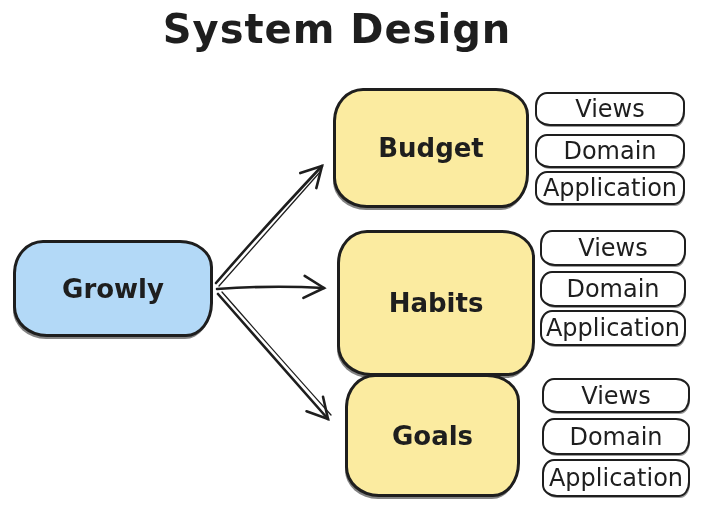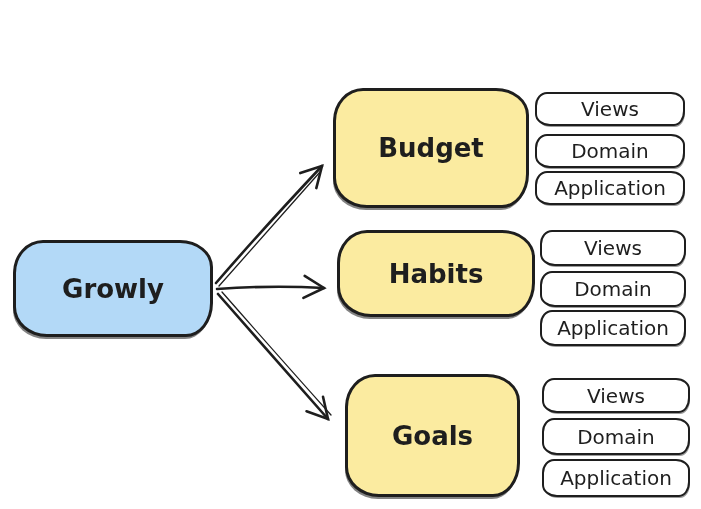--- a/index.html
+++ b/index.html
@@ -48,29 +48,29 @@
     font-weight: 600;
     box-shadow: -1px 3px 0 -1px rgba(30,30,30,0.55);
   }
 
   .node.root { background: var(--root-fill); }
   .node.module { background: var(--module-fill); }
 
   .layer {
     border-width: 2.5px;
     border-radius: 12px 14px 11px 15px / 14px 11px 15px 12px;
-    font-size: 20px;
+    font-size: 24px;
     font-weight: 400;
     box-shadow: 1px 2px 0 -1px rgba(30,30,30,0.45);
   }
 
   
   .n-growly { left: 13px;  top: 240px; width: 200px; height: 97px; }
   .n-budget { left: 333px; top: 88px;  width: 196px; height: 120px; }
-  .n-habits { left: 337px; top: 230px; width: 198px; height: 87px; }
+  .n-habits { left: 337px; top: 230px; width: 198px; height: 146px; }
   .n-goals  { left: 345px; top: 374px; width: 175px; height: 123px; }
 
   .l-b0 { left: 535px; top: 92px;  width: 150px; height: 34px; }
   .l-b1 { left: 535px; top: 134px; width: 150px; height: 34px; }
   .l-b2 { left: 535px; top: 171px; width: 150px; height: 34px; }
 
   .l-h0 { left: 540px; top: 230px; width: 146px; height: 36px; }
   .l-h1 { left: 540px; top: 271px; width: 146px; height: 36px; }
   .l-h2 { left: 540px; top: 310px; width: 146px; height: 36px; }
 
@@ -88,20 +88,21 @@
   }
   .arrows path { fill: none; stroke: #1e1e1e; stroke-linecap: round; }
   .arrows .main  { stroke-width: 2.6px; }
   .arrows .ghost { stroke-width: 1.3px; }
 </style>
 </head>
 <body>
 
 <div class="canvas">
 
+  <div class="title">System Design</div>
 
   <svg class="arrows" viewBox="0 0 701 509" xmlns="http://www.w3.org/2000/svg" aria-hidden="true">
     <defs>
       <marker id="ah" markerUnits="userSpaceOnUse" markerWidth="30" markerHeight="30" refX="24" refY="15" orient="auto">
         <path d="M4,4 L24,15 L4,26" fill="none" stroke="#1e1e1e" stroke-width="2.6" stroke-linecap="round"></path>
       </marker>
     </defs>
 
     <g>
       <path class="main" d="M216,283 Q260,232 322,166" marker-end="url(#ah)"></path>

